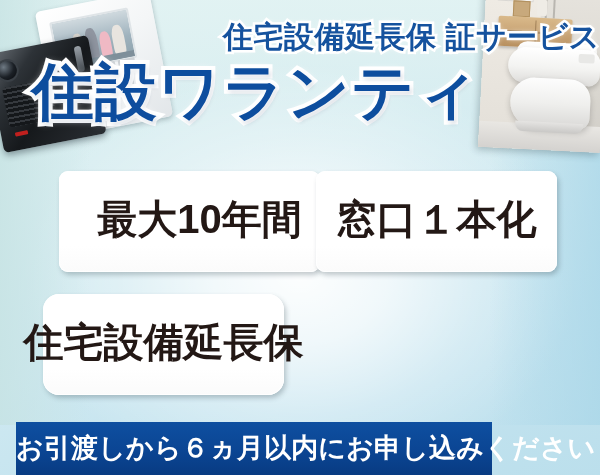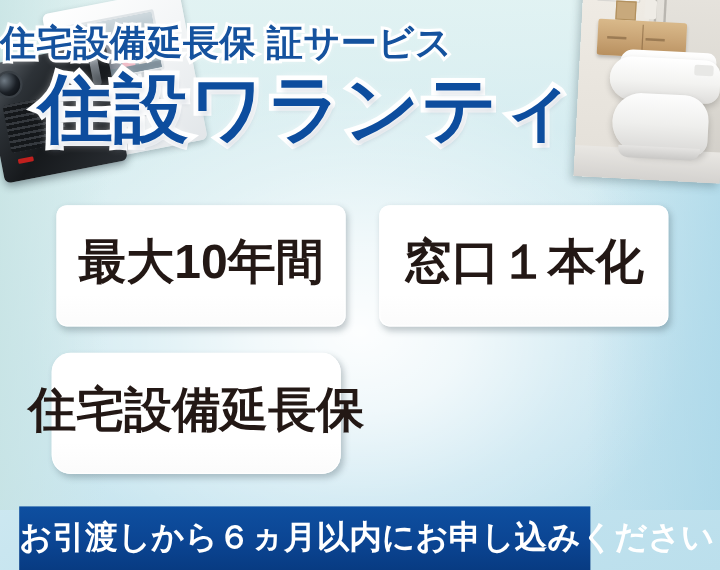--- a/index.html
+++ b/index.html
@@ -121,21 +121,21 @@
   .tl-bowl{
     position:absolute;left:30px;top:88px;width:80px;height:50px;
     background:linear-gradient(180deg,#fdfdfd 0%,#efefed 50%,#d8d7d5 100%);
     border-radius:28px 24px 14px 30px;box-shadow:0 3px 6px rgba(0,0,0,.20);
   }
   .tl-base{position:absolute;left:36px;top:132px;width:68px;height:10px;background:linear-gradient(180deg,#e5e4e2,#c9c8c6);border-radius:0 0 8px 8px;}
   .tl-panel{position:absolute;left:96px;top:62px;width:16px;height:9px;background:#e8e8e6;border-radius:2px;}
 
   
   .subtitle{
-    position:absolute;left:0;top:19px;width:600px;text-align:left;
+    position:absolute;left:0;top:19px;width:600px;text-align:right;
     font-size:30px;line-height:36px;font-weight:bold;letter-spacing:.5px;
     color:#15529e;
     -webkit-text-stroke:5px #ffffff;paint-order:stroke fill;
     text-shadow:0 0 3px #ffffff,0 0 6px #ffffff;
     white-space:nowrap;
   }
   .maintitle{
     position:absolute;left:0;top:56px;width:512px;text-align:center;
     font-size:62px;line-height:72px;font-weight:bold;letter-spacing:1px;
     color:#0d4d9e;
@@ -146,21 +146,21 @@
 
   
   .features{position:absolute;left:43px;top:171px;width:514px;height:224px;}
   .fbox{
     position:absolute;width:241px;height:101px;
     background:linear-gradient(180deg,#ffffff 0%,#ffffff 74%,#fbfbfb 100%);
     border-radius:9px;
     box-shadow:2px 3px 5px rgba(60,80,90,.30),0 0 0 1px rgba(255,255,255,.9) inset;
     display:flex;align-items:center;justify-content:center;
   }
-  .fbox:nth-child(1){left:4px;top:0;}
+  .fbox:nth-child(1){left:16px;top:0;padding-left:20px;}
   .fbox:nth-child(2){left:273px;top:0;}
   .fbox:nth-child(3){left:0;top:123px;border-radius:16px;}
   .fbox:nth-child(4){left:273px;top:123px;}
   .fbox span{
     display:block;
     font-size:40px;line-height:44px;font-weight:bold;letter-spacing:0px;
     color:#231815;white-space:nowrap;
     transform:translateY(-3px);
   }
 

